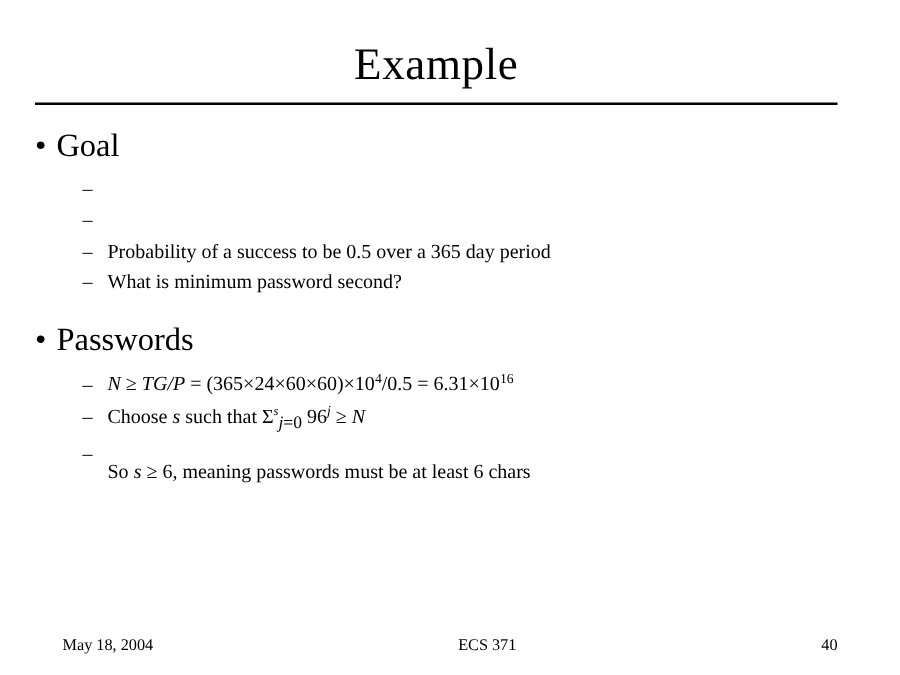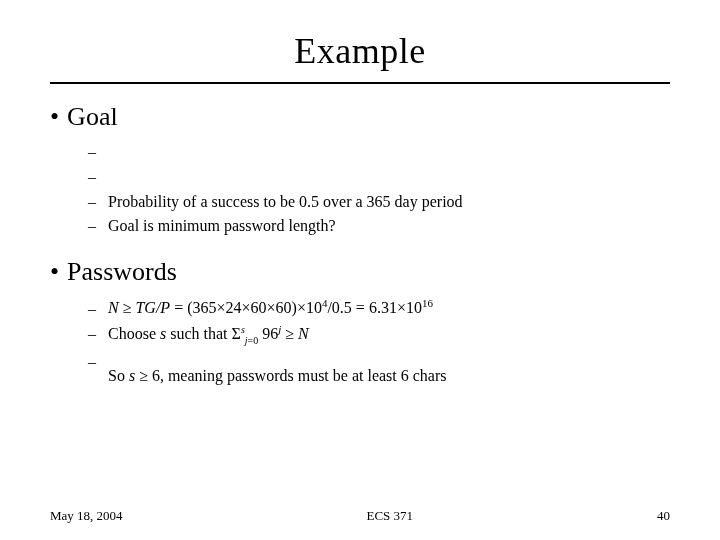--- a/index.html
+++ b/index.html
@@ -10,21 +10,21 @@
       background: #ffffff;
       font-family: Georgia, 'Times New Roman', serif;
       color: #000000;
       overflow: hidden;
       position: relative;
     }
 
     .slide {
       width: 720px;
       height: 388px;
-      padding: 30px 50px 20px 50px;
+      padding: 30px 50px 20px 28px;
       display: flex;
       flex-direction: column;
     }
 
     .title {
       text-align: center;
       font-size: 36px;
       font-weight: normal;
       margin-bottom: 10px;
       letter-spacing: 0.5px;
@@ -130,41 +130,41 @@
       </li>
       <li>
         <span class="dash">–</span>
       </li>
       <li>
         <span class="dash">–</span>
         <span>Probability of a success to be 0.5 over a 365 day period</span>
       </li>
       <li>
         <span class="dash">–</span>
-        <span>Goal is minimum password length?</span>
+        <span>What is minimum password second?</span>
       </li>
     </ul>
   </div>
 
   <div class="solution-section">
     <div class="section-header">
       <span class="bullet">•</span>
       <span>Passwords</span>
     </div>
     <ul class="solution-sub-list">
       <li>
         <span class="dash">–</span>
         <span>
           <i>N</i> ≥ <i>TG/P</i> = (365×24×60×60)×10<sup>4</sup>/0.5 = 6.31×10<sup>16</sup>
         </span>
       </li>
       <li>
         <span class="dash">–</span>
         <span>
-          Choose <i>s</i> such that Σ<sup style="font-size:10px"><i>s</i></sup><sub style="font-size:10px"><i>j</i>=0</sub> 96<sup><i>j</i></sup> ≥ <i>N</i>
+          Choose <i>s</i> such that Σ<sup style="font-size:10px"><i>s</i></sup><sub style="font-size:14px"><i>j</i>=0</sub> 96<sup><i>j</i></sup> ≥ <i>N</i>
         </span>
       </li>
       <li class="two-line">
         <span class="dash">–</span>
         <span class="line-content">
           <span>So <i>s</i> ≥ 6, meaning passwords must be at least 6 chars</span>
         </span>
       </li>
     </ul>
   </div>

